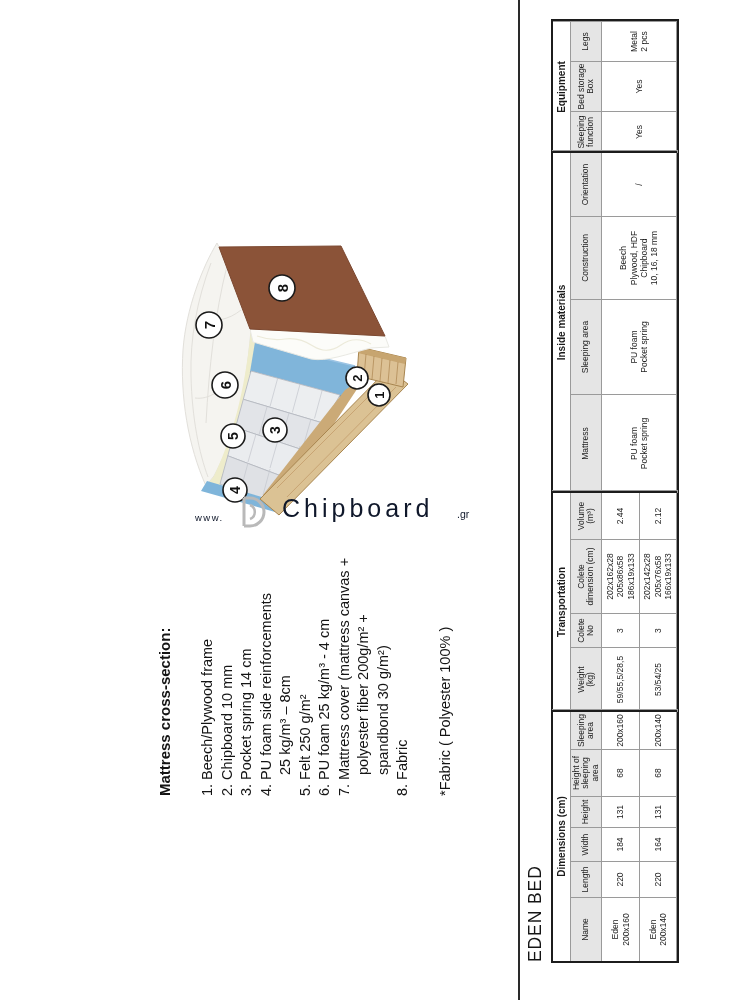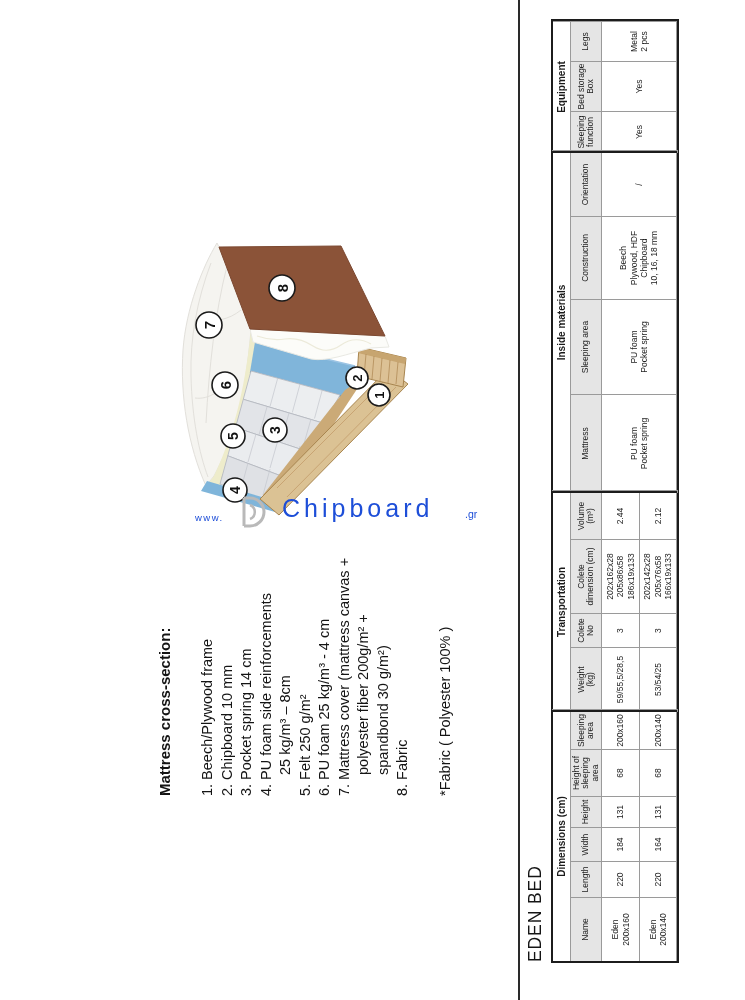--- a/index.html
+++ b/index.html
@@ -41,25 +41,25 @@
   .vline { position:absolute; top:-1px; bottom:-1px; width:2px; background:#1c1c1c; z-index:2; }
   .v1 { left:249px; } .v2 { left:468px; } .v3 { left:808px; }
   
   .notes { position:absolute; left:204px; top:156px; width:300px; font-size:14.5px; color:#141414; }
   .notes .nh { font-weight:bold; font-size:15px; margin:0 0 25px 0; white-space:nowrap; }
   .nl { line-height:19.5px; white-space:nowrap; }
   .nl.cont { padding-left:21px; }
   .fn { margin-top:23px; white-space:nowrap; }
   
   .diagram { position:absolute; left:175px; top:218px; z-index:2; }
-  .wm { position:absolute; left:193px; top:491px; width:300px; height:46px; color:#1d4ed8; z-index:3; }
+  .wm { position:absolute; left:193px; top:491px; width:300px; height:46px; color:#0f172a; z-index:3; }
   .wm-www  { position:absolute; left:2px;  top:21px; font-size:9.5px; letter-spacing:1.5px; }
   .wm-logo { position:absolute; left:38px; top:0; }
   .wm-name { position:absolute; left:89px; top:3px; font-size:25px; letter-spacing:4px; white-space:nowrap; }
-  .wm-gr   { position:absolute; left:272px; top:17px; font-size:10.5px; }
+  .wm-gr   { position:absolute; left:264px; top:17px; font-size:10.5px; }
 </style>
 </head>
 <body>
 
 <div class="landscape">
 
   <div class="notes">
     <div class="nh">Mattress cross-section:</div>
     <div class="nl">1. Beech/Plywood frame</div>
     <div class="nl">2. Chipboard 10 mm</div>

